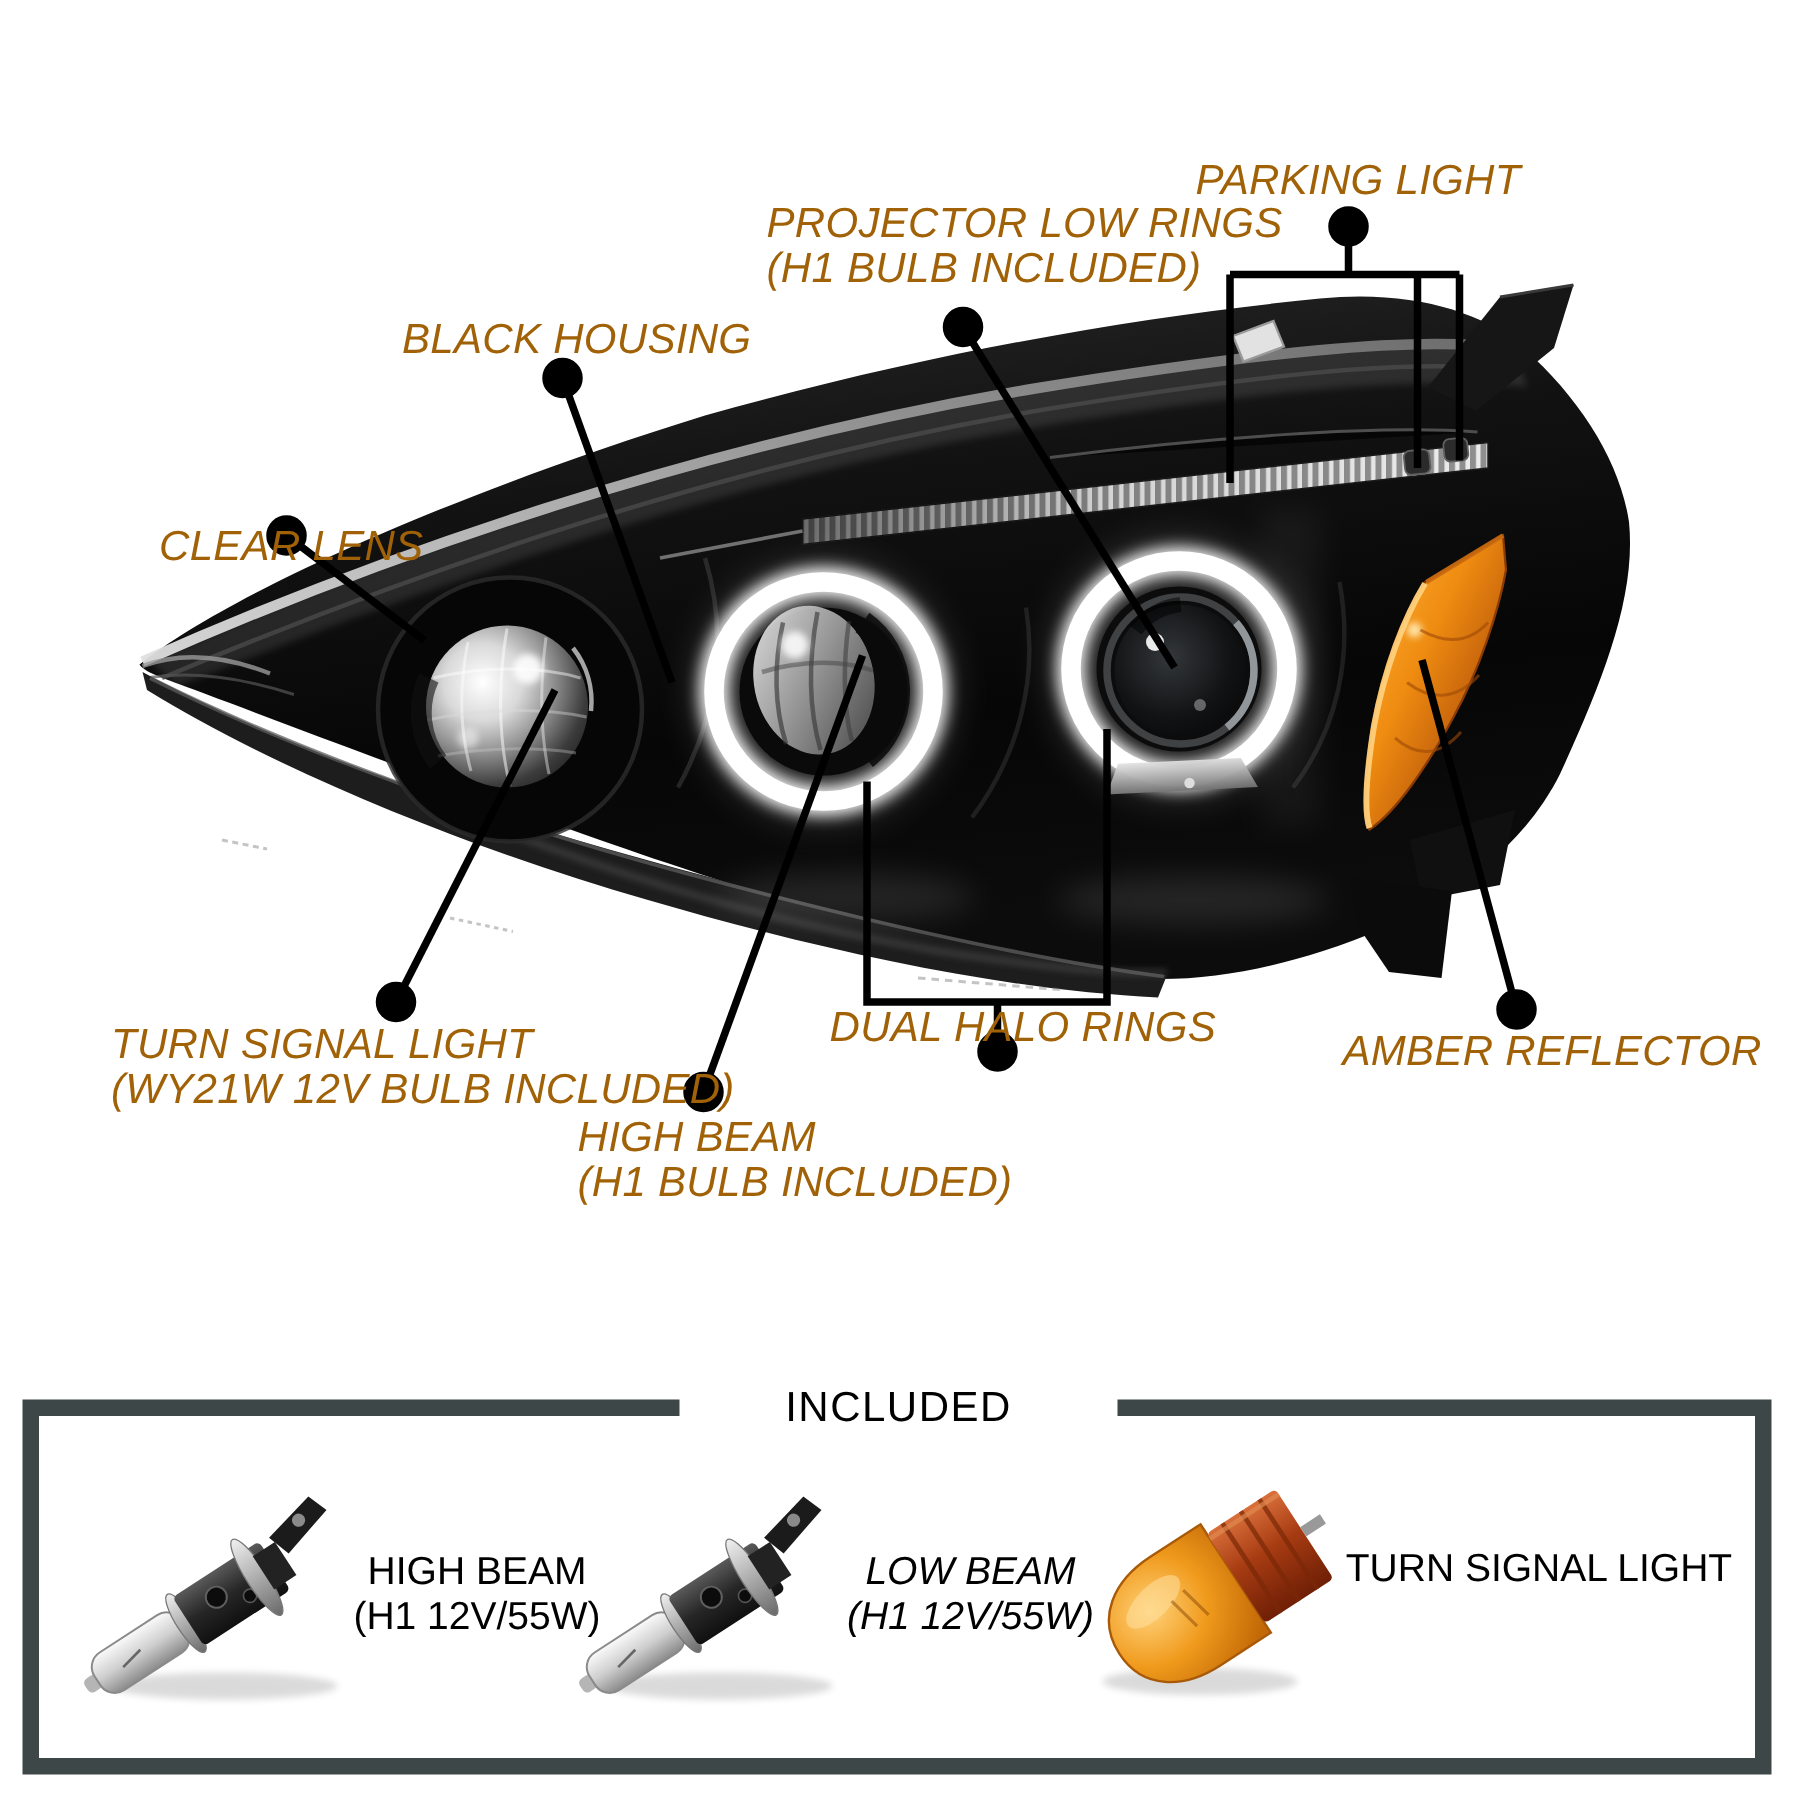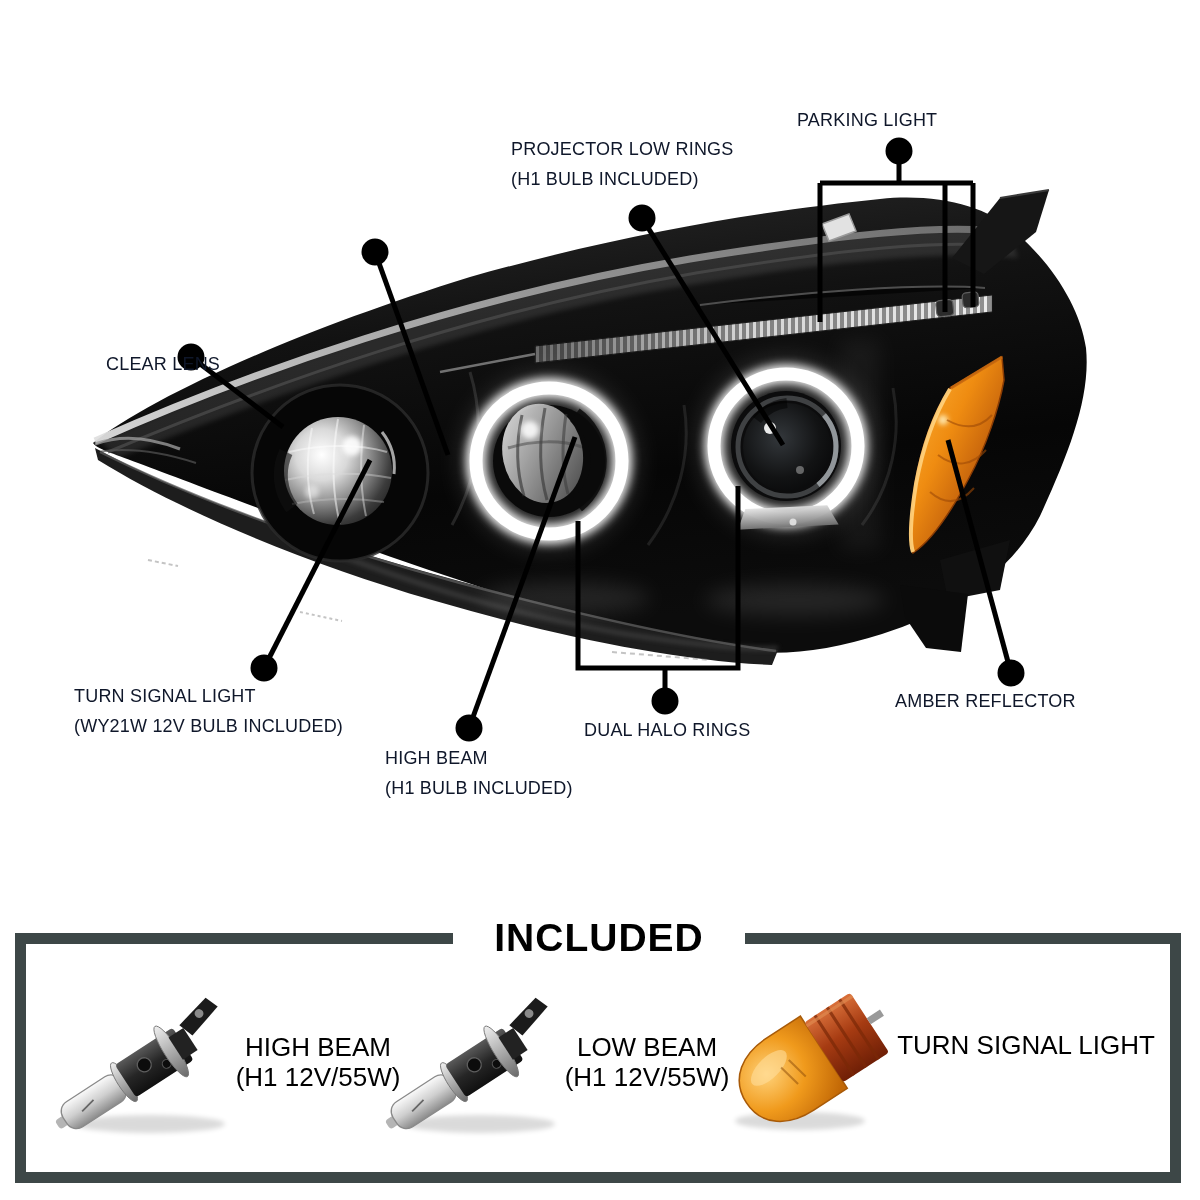--- a/index.html
+++ b/index.html
@@ -2,33 +2,33 @@
 <html><head>
 <meta charset="utf-8">
 <style>
   html,body { margin:0; padding:0; background:#ffffff; }
   .canvas {
     position:relative; width:1200px; height:1200px; overflow:hidden;
     background:#ffffff; font-family:"Liberation Sans", sans-serif;
   }
   .art { position:absolute; left:0; top:0; pointer-events:none; }
   .label {
-    position:absolute; color:#0f172a; font-size:18px; line-height:30px;
-    white-space:nowrap; letter-spacing:0.2px;
+    position:absolute; color:#a16207; font-size:28px; line-height:30px;
+    white-space:nowrap; letter-spacing:0.2px;font-style:italic;
   }
   .included-box {
     position:absolute; left:15px; top:933px; width:1166px; height:250px;
     box-sizing:border-box; border:11px solid #3d4747; background:transparent;
   }
   .box-title-bg {
     position:absolute; left:453px; top:931px; width:292px; height:16px; background:#ffffff;
   }
   .box-title {
     position:absolute; left:453px; top:918px; width:292px; text-align:center;
-    font-size:39px; font-weight:bold; color:#000; line-height:40px; letter-spacing:1px;
+    font-size:28px; font-weight:normal; color:#000; line-height:40px; letter-spacing:1px;
   }
   .item-label {
     position:absolute; width:300px; text-align:center;
     font-size:26px; line-height:30px; color:#000;
   }
 </style>
 </head>
 <body>
 
 <div class="canvas">
@@ -309,56 +309,59 @@
         <path d="M10,-30 H62" stroke="#e08a50" stroke-width="3" opacity="0.7"></path>
         <rect x="62" y="-5" width="15" height="7" fill="#999999"></rect>
       </g>
     </g>
   </svg>
 
   <div class="label" style="left:106px; top:312px;margin-top:37px;">
     <span>CLEAR LENS</span>
   </div>
 
+  <div class="label" style="left:268px; top:211px;">
+    <span>BLACK HOUSING</span>
+  </div>
 
   <div class="label" style="left:511px; top:134px;">
     <div>PROJECTOR LOW RINGS</div>
     <div>(H1 BULB INCLUDED)</div>
   </div>
 
   <div class="label" style="left:797px; top:105px;">
     <span>PARKING LIGHT</span>
   </div>
 
   <div class="label" style="left:74px; top:681px;">
     <div>TURN SIGNAL LIGHT</div>
     <div>(WY21W 12V BULB INCLUDED)</div>
   </div>
 
   <div class="label" style="left:385px; top:743px;">
     <div>HIGH BEAM</div>
     <div>(H1 BULB INCLUDED)</div>
   </div>
 
-  <div class="label" style="left:553px; top:715px;margin-left:31px;">
+  <div class="label" style="left:553px; top:670px;">
     <span>DUAL HALO RINGS</span>
   </div>
 
   <div class="label" style="left:884px; top:686px;margin-left:11px;">
     <span>AMBER REFLECTOR</span>
   </div>
 
   <div class="box-title-bg"></div>
   <div class="box-title">INCLUDED</div>
 
   <div class="item-label" style="left:168px; top:1032px;">
     <div>HIGH BEAM</div>
     <div>(H1 12V/55W)</div>
   </div>
-  <div class="item-label" style="left:497px; top:1032px;">
+  <div class="item-label" style="left:497px; top:1032px;font-style:italic;">
     <div>LOW BEAM</div>
     <div>(H1 12V/55W)</div>
   </div>
   <div class="item-label" style="left:876px; top:1030px;">
     <div>TURN SIGNAL LIGHT</div>
   </div>
 
 </div>
 
 </body></html>

